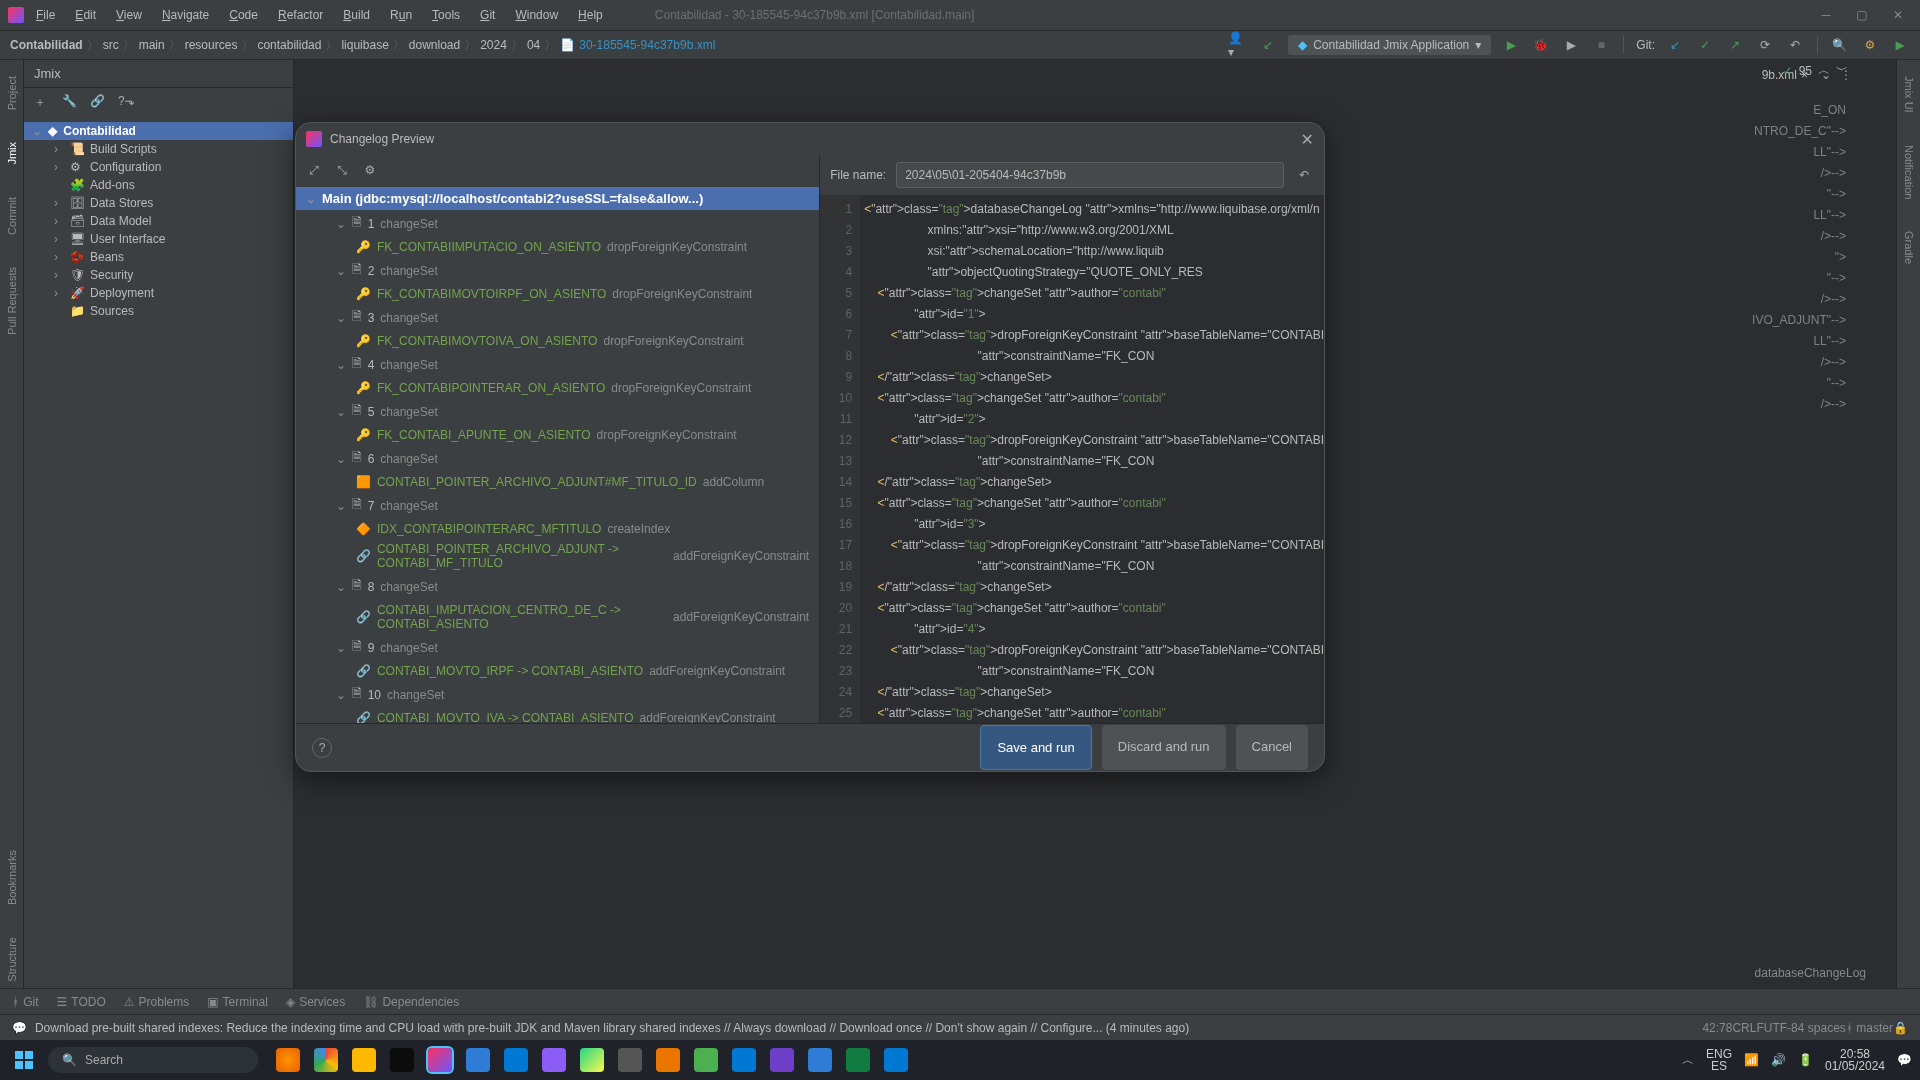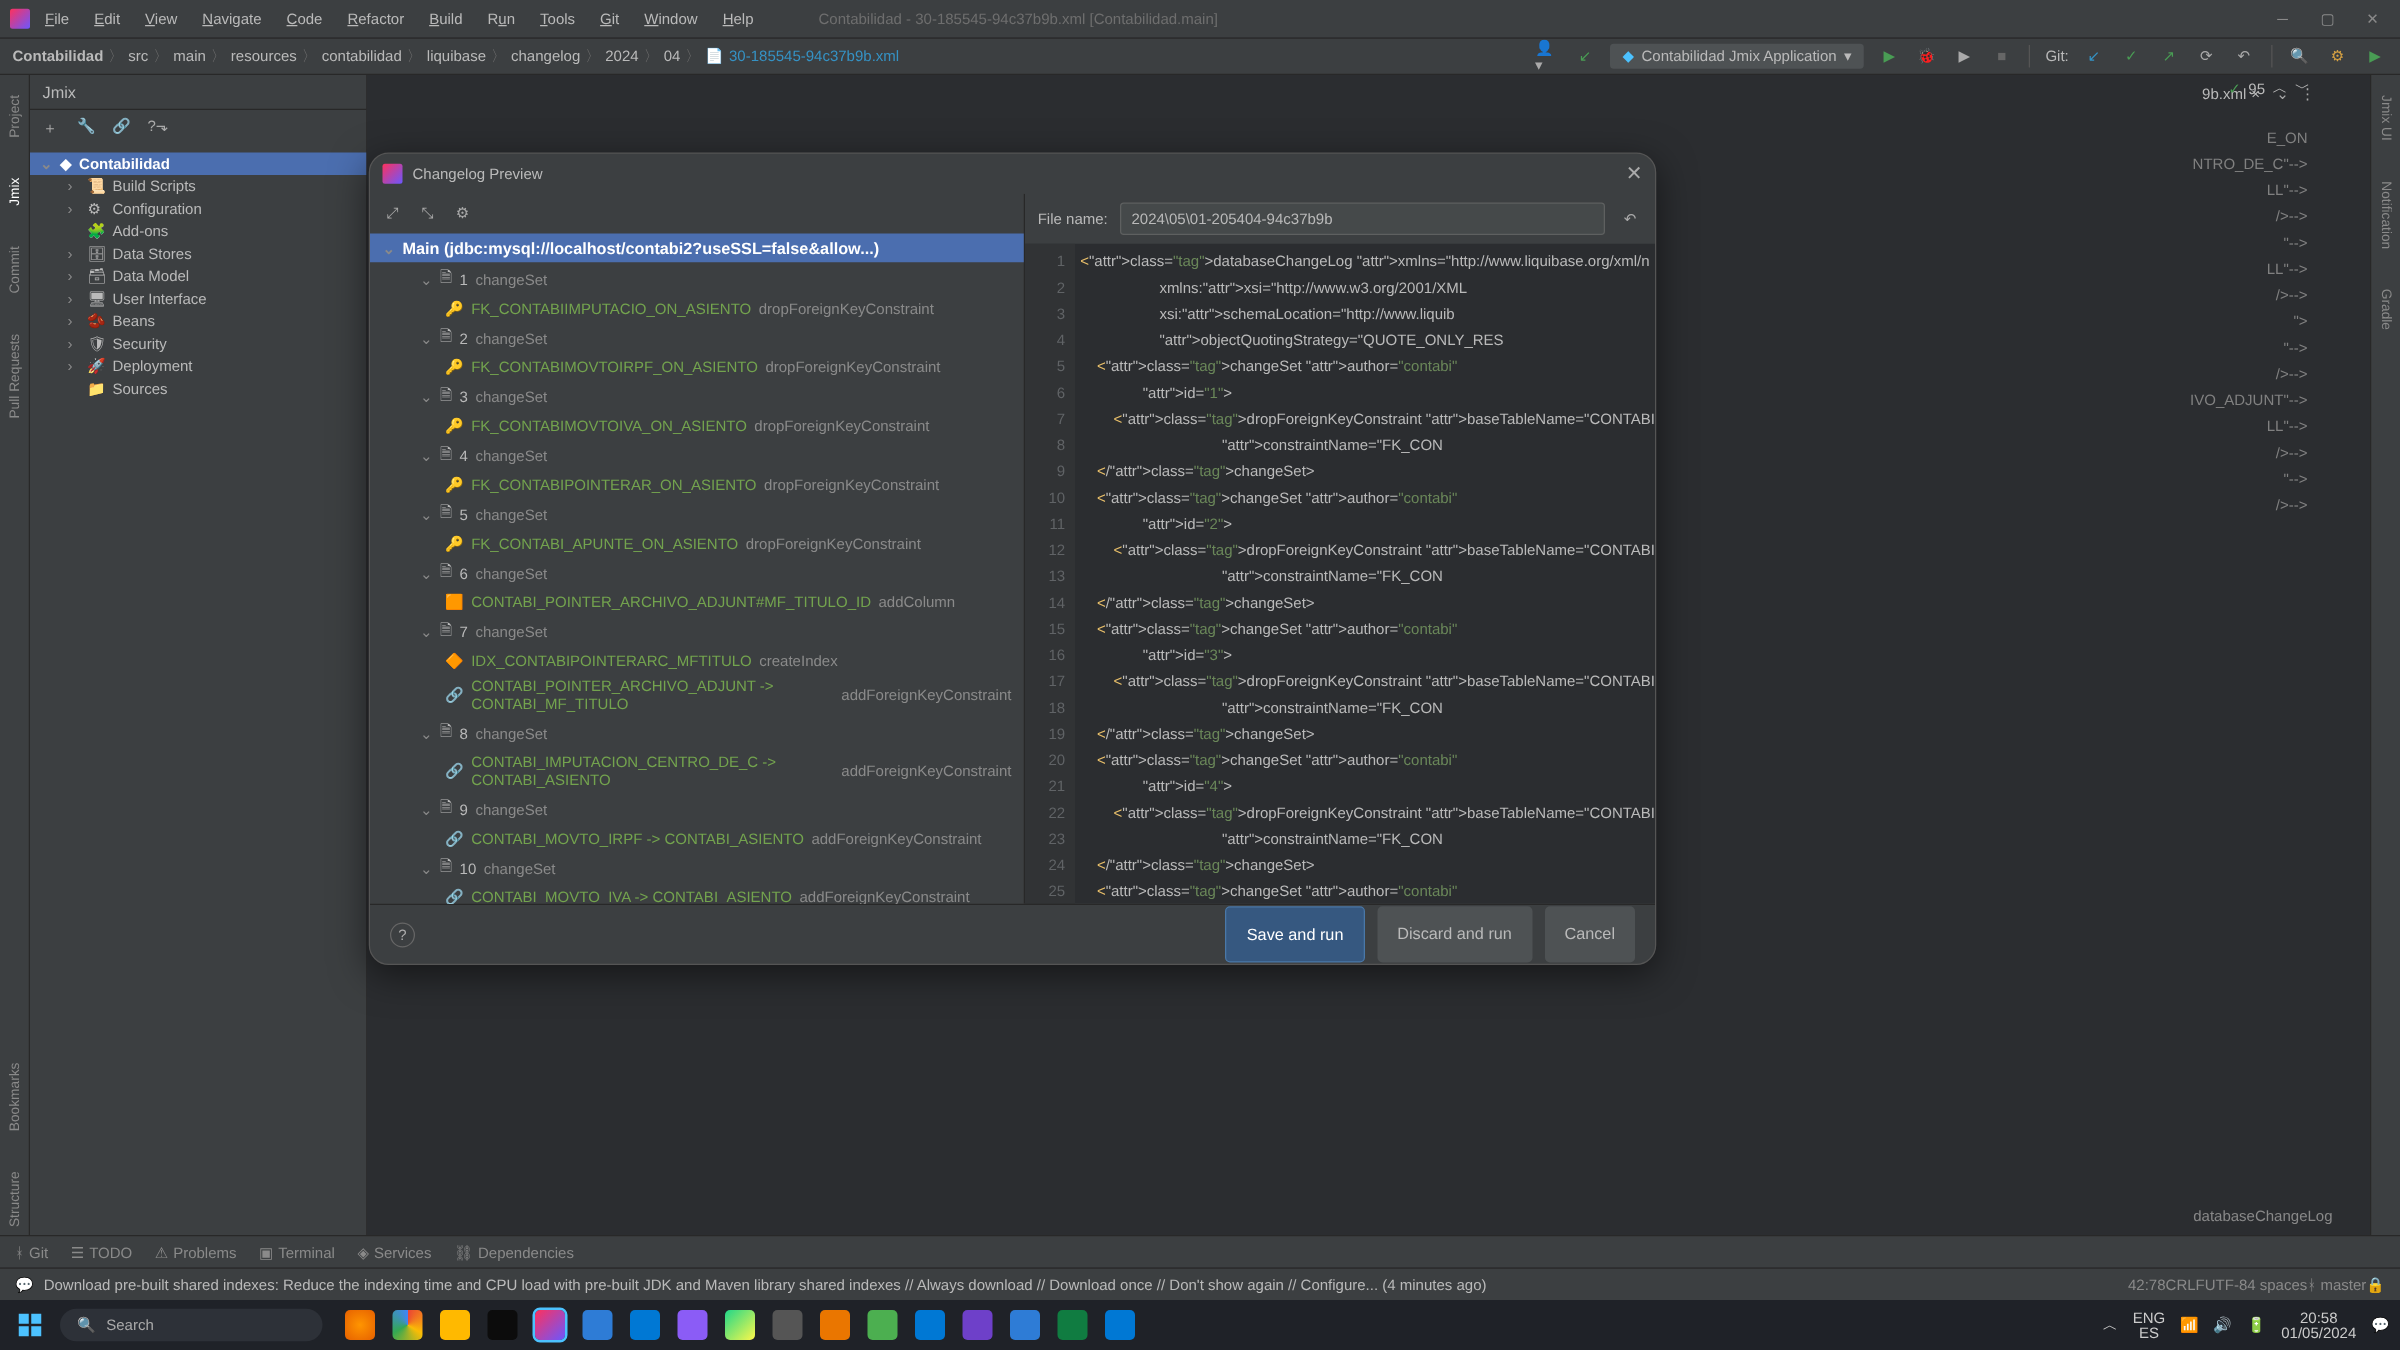--- a/index.html
+++ b/index.html
@@ -117,21 +117,21 @@
     <span>src</span>
       <span class="sep">〉</span>
     <span>main</span>
       <span class="sep">〉</span>
     <span>resources</span>
       <span class="sep">〉</span>
     <span>contabilidad</span>
       <span class="sep">〉</span>
     <span>liquibase</span>
       <span class="sep">〉</span>
-    <span>changelog</span>
+    <span>download</span>
       <span class="sep">〉</span>
     <span>2024</span>
       <span class="sep">〉</span>
     <span>04</span>
       <span class="sep">〉</span>
     <span class="file-icon">📄</span>
     <span style="color:#3592c4">30-185545-94c37b9b.xml</span>
   </div>
   <div class="toolbar-right">
     <span class="icon-btn">👤▾</span>

